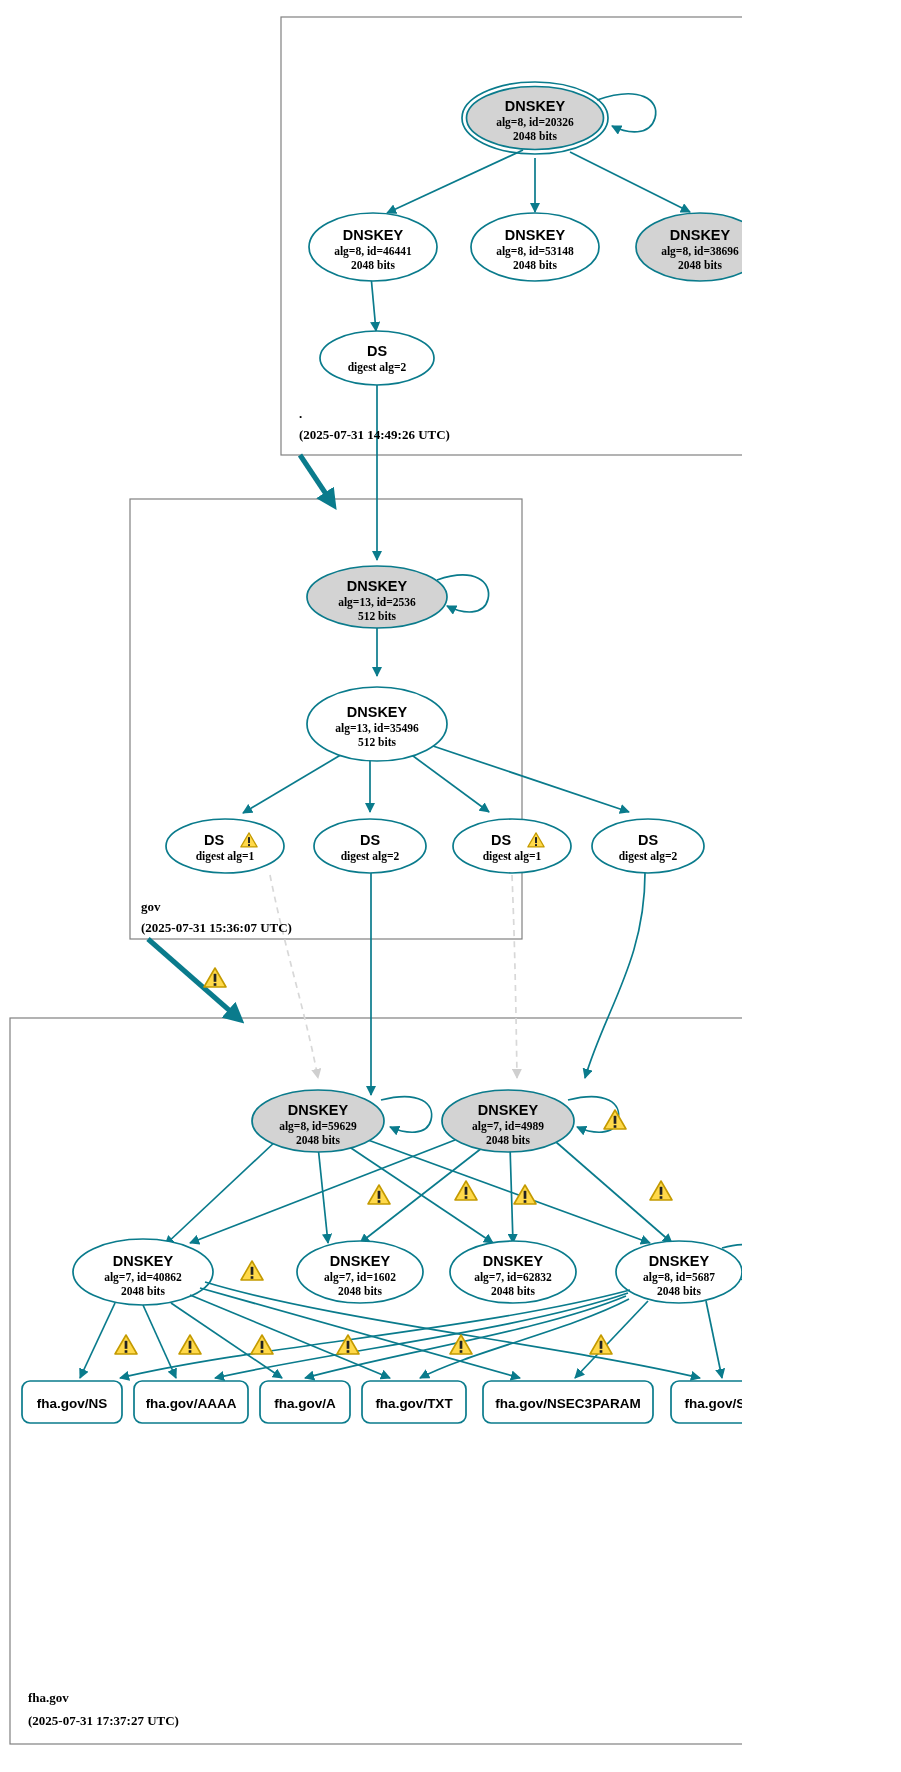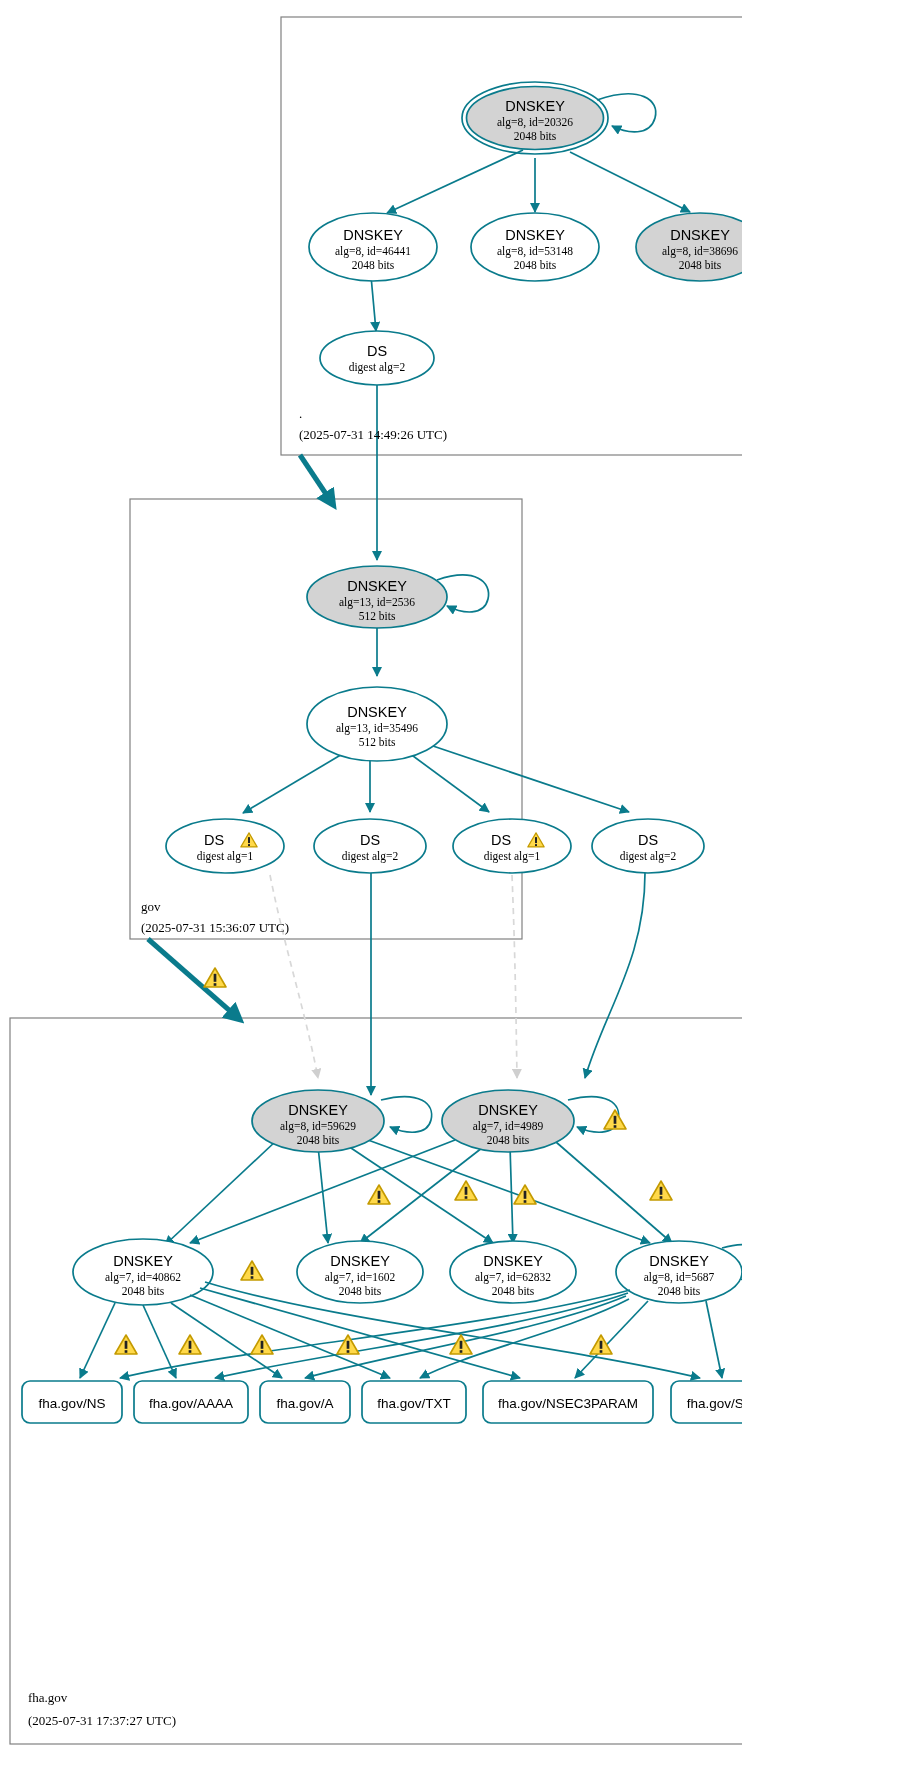--- a/index.html
+++ b/index.html
@@ -1,17 +1,17 @@
 <!DOCTYPE html>
 <html><head>
 <meta charset="utf-8">
 <style>
   html,body{margin:0;padding:0;background:#ffffff;}
   body{font-family:"Liberation Sans", sans-serif;}
-  #stage{position:relative;width:742px;height:1772px;overflow:hidden;background:#fff;}
+  #stage{position:relative;width:742px;height:1772px;overflow:hidden;background:#fff;font-weight:bold;}
   svg#diagram{position:absolute;left:0;top:0;width:901px;height:1772px;}
   .zone-rect{fill:none;stroke:#808080;stroke-width:1.2;}
   .node-ell{fill:#ffffff;stroke:#0a7b8c;stroke-width:1.7;}
   .node-ell.shaded{fill:#d3d3d3;}
   .node-ell.outer{fill:none;stroke:#0a7b8c;stroke-width:1.7;}
   .rrset-box{fill:#ffffff;stroke:#0a7b8c;stroke-width:1.7;}
   .edge{fill:none;stroke:#0a7b8c;stroke-width:1.7;}
   .edge.thick{stroke-width:5;}
   .edge.dashed{stroke:#d8d8d8;stroke-width:1.7;stroke-dasharray:6 5;}
   text{font-family:"Liberation Sans", sans-serif;fill:#000;}

